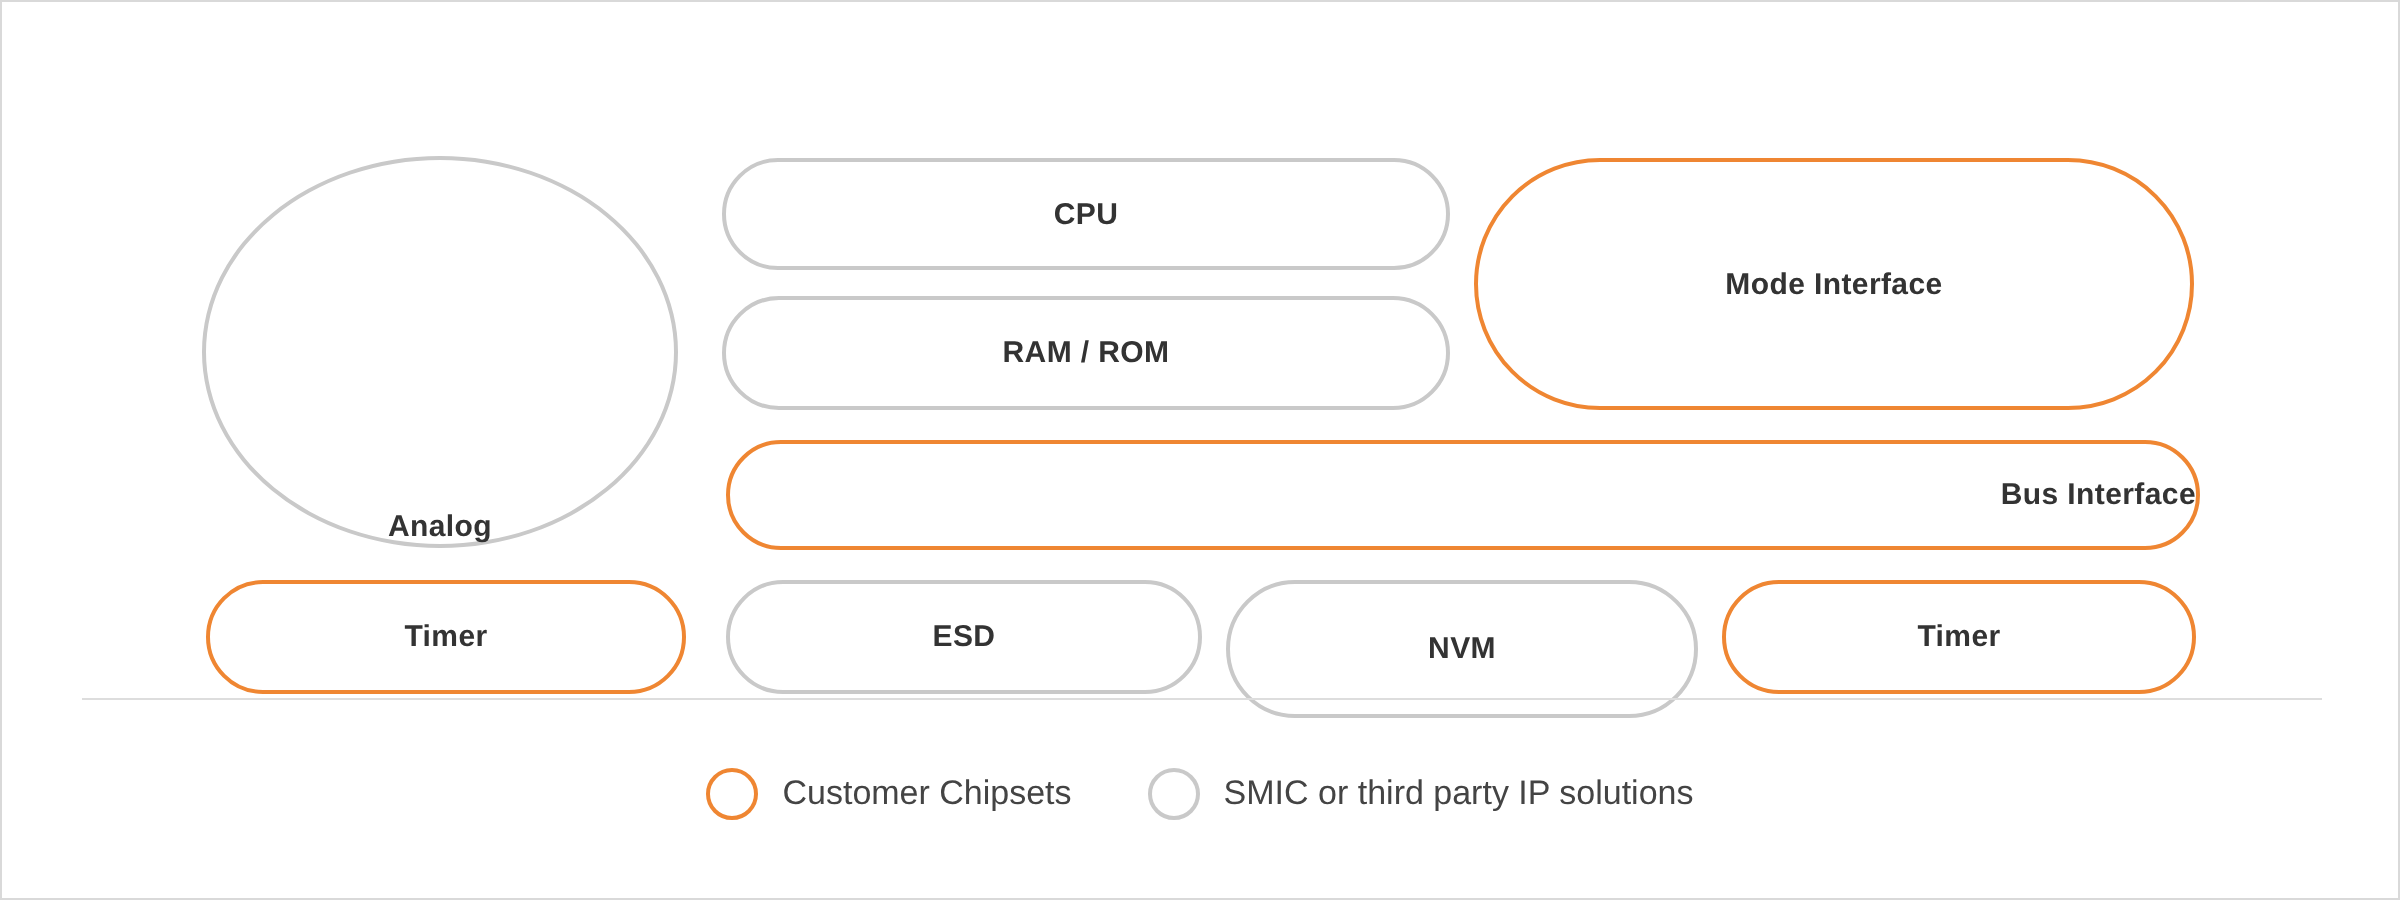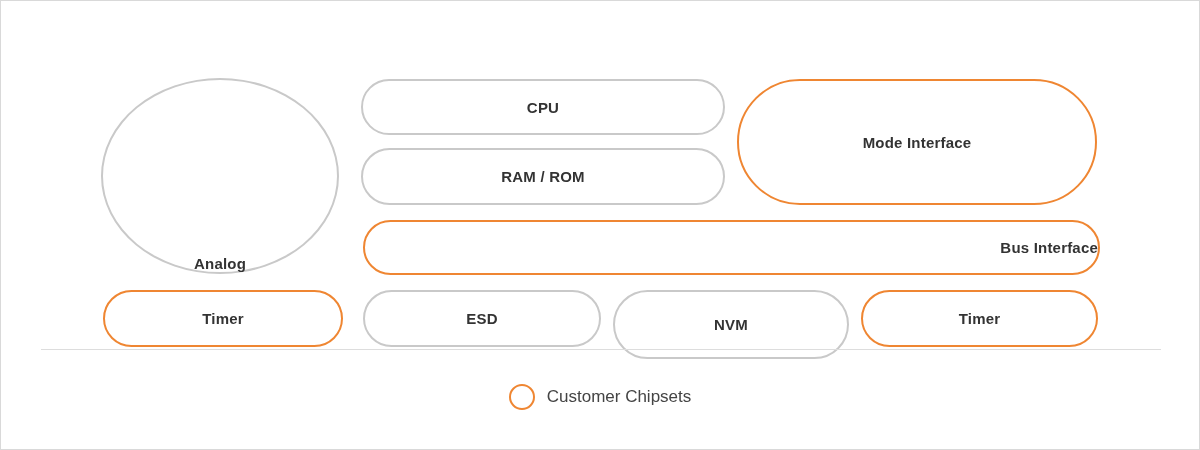--- a/index.html
+++ b/index.html
@@ -99,15 +99,19 @@
     <span>Timer</span>
   </div>
 
   <div class="divider"></div>
 
   <div class="legend">
     <div class="legend-item">
       <span class="dot dot-customer"></span>
       <span class="legend-label">Customer Chipsets</span>
     </div>
+    <div class="legend-item">
+      <span class="dot dot-third"></span>
+      <span class="legend-label">SMIC or third party IP solutions</span>
+    </div>
   </div>
 
 </div>
 
 </body></html>

